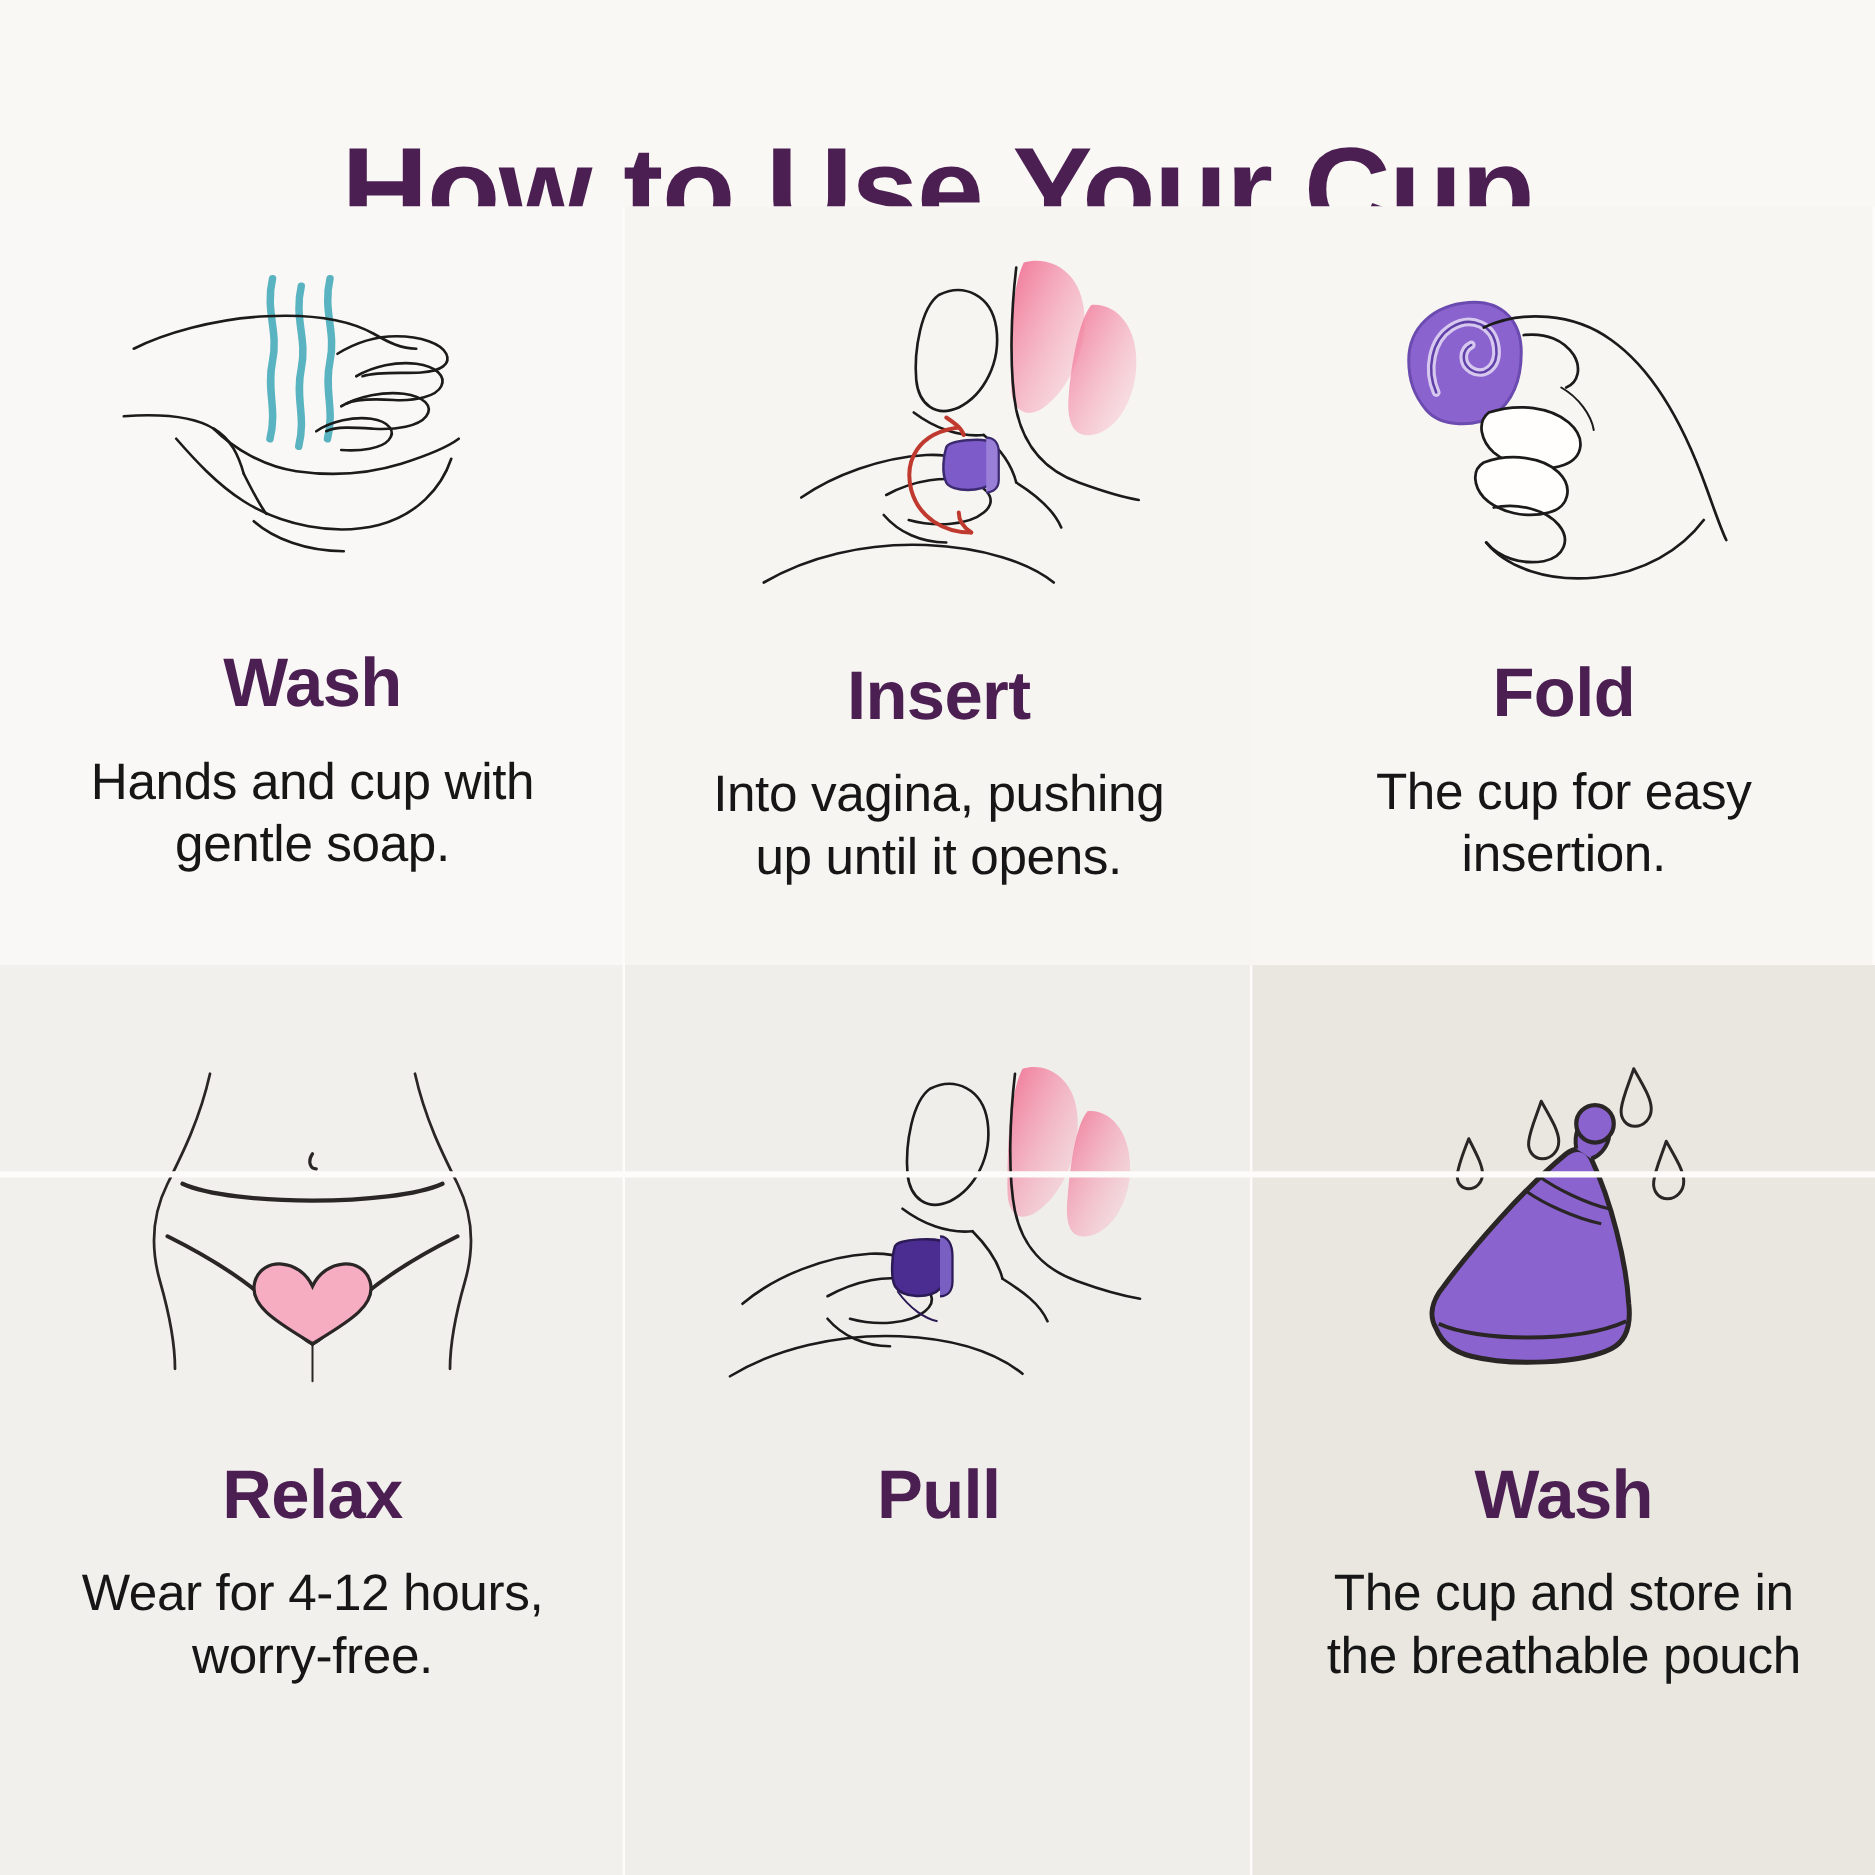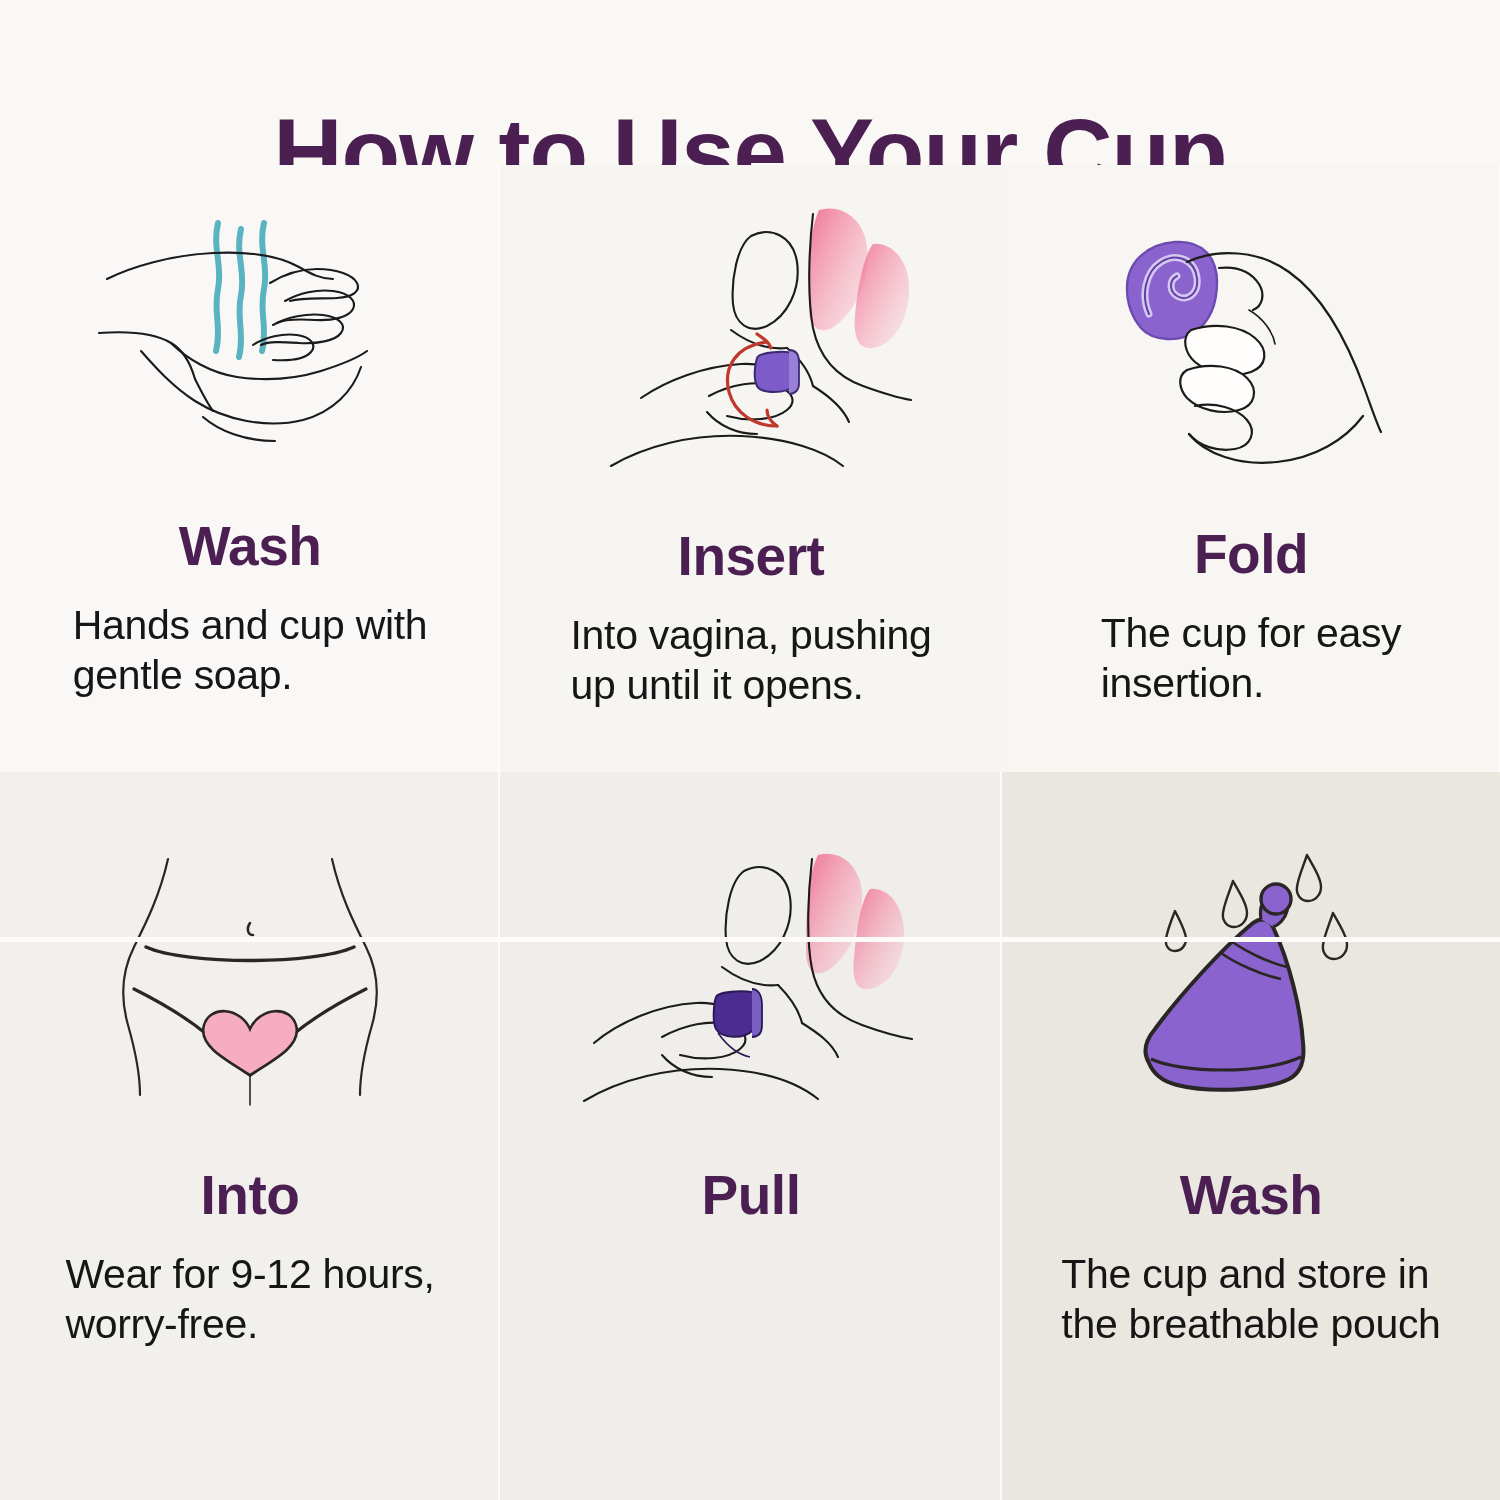--- a/index.html
+++ b/index.html
@@ -104,21 +104,21 @@
     letter-spacing: -0.5px;
     margin: 0;
     line-height: 1;
     text-align: center;
   }
   .step-body {
     margin-top: 26px;
     font-size: 41px;
     color: #161616;
     line-height: 1.22;
-    text-align: left;
+    text-align: center;
     font-weight: normal;
     letter-spacing: -0.3px;
     padding: 0 18px;
     white-space: pre-line;
   }
   .t-off-1 { margin-top: 4px; }
   .t-off-2 { margin-top: 12px; }
   .t-off-3 { margin-top: 14px; }
   .t-off-4 { margin-top: 26px; }
   .t-off-5 { margin-top: 26px; }
@@ -248,22 +248,22 @@
 
             <path d="M34 142 C70 160, 106 182, 128 208 C138 220, 146 226, 150 228" stroke-width="3.2"></path>
             <path d="M266 142 C230 160, 194 182, 172 208 C162 220, 154 226, 150 228" stroke-width="3.2"></path>
 
             <path d="M150 228 C150 240, 150 250, 150 258" stroke-width="1.6"></path>
           </g>
 
           <path d="M150 182 C140 160, 110 158, 104 178 C98 198, 124 212, 150 228 C176 212, 202 198, 196 178 C190 158, 160 160, 150 182 Z" fill="#f6adc2" stroke="#2a2626" stroke-width="2.6"></path>
         </svg>
       </div>
-      <h2 class="step-title t-off-4">Into</h2>
-      <p class="step-body">Wear for 9-12 hours,
+      <h2 class="step-title t-off-4">Relax</h2>
+      <p class="step-body">Wear for 4-12 hours,
 worry-free.</p>
     </div>
 
     <div class="cell c5">
       <div class="art art-bot">
         <svg width="370" height="260" viewBox="0 0 370 260" fill="none">
           <defs>
             <linearGradient id="pinkC" x1="0" y1="0" x2="1" y2="1">
               <stop offset="0%" stop-color="#f06c90" stop-opacity="0.95"></stop>
               <stop offset="100%" stop-color="#f8b9ca" stop-opacity="0.22"></stop>

